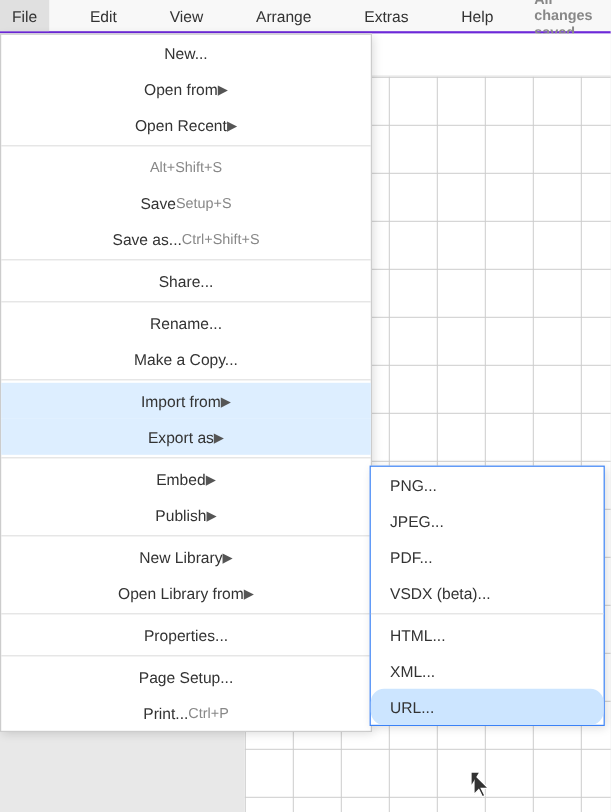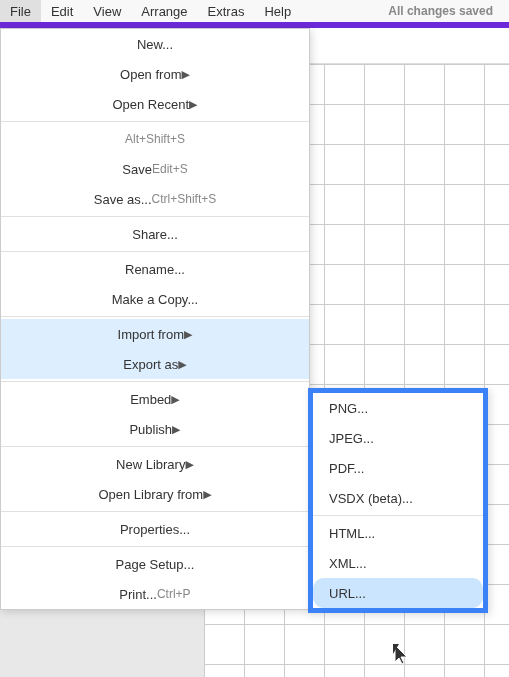--- a/index.html
+++ b/index.html
@@ -14,21 +14,22 @@
     }
 
     
     .top-bar {
       position: absolute;
       top: 0; left: 0; right: 0;
       height: 28px;
       background: #f8f8f8;
       display: flex;
       align-items: center;
-      border-bottom: 6px solid #6d28d9;
+      border-bottom: 2px solid #6d28d9;
+      gap: 24px;
     }
     .menu-item-top {
       padding: 0 10px;
       height: 100%;
       display: flex;
       align-items: center;
       cursor: pointer;
       color: #333;
       font-size: 13px;
     }
@@ -128,23 +129,23 @@
       align-items: center;
       justify-content: center;
       margin-left: 4px;
     }
 
     
     .submenu {
       position: absolute;
       top: 388px;
       left: 308px;
-      width: 180px;
+      width: 196px;
       background: #fff;
-      border: 5px solid #3b82f6;
+      border: 1px solid #3b82f6;
       box-shadow: 2px 2px 8px rgba(0,0,0,0.15);
       z-index: 101;
     }
     .submenu-item {
       display: flex;
       align-items: center;
       padding: 7px 16px;
       cursor: pointer;
       color: #333;
       font-size: 13px;
@@ -213,21 +214,21 @@
     <span>Open Recent</span>
     <span class="arrow">▶</span>
   </div>
   <div class="menu-separator"></div>
 
   <div class="menu-item">
     <span class="shortcut">Alt+Shift+S</span>
   </div>
   <div class="menu-item">
     <span>Save</span>
-    <span class="shortcut">Edit+S</span>
+    <span class="shortcut">Setup+S</span>
   </div>
   <div class="menu-item">
     <span>Save as...</span>
     <span class="shortcut">Ctrl+Shift+S</span>
   </div>
   <div class="menu-separator"></div>
 
   <div class="menu-item">
     <span>Share...</span>
   </div>

